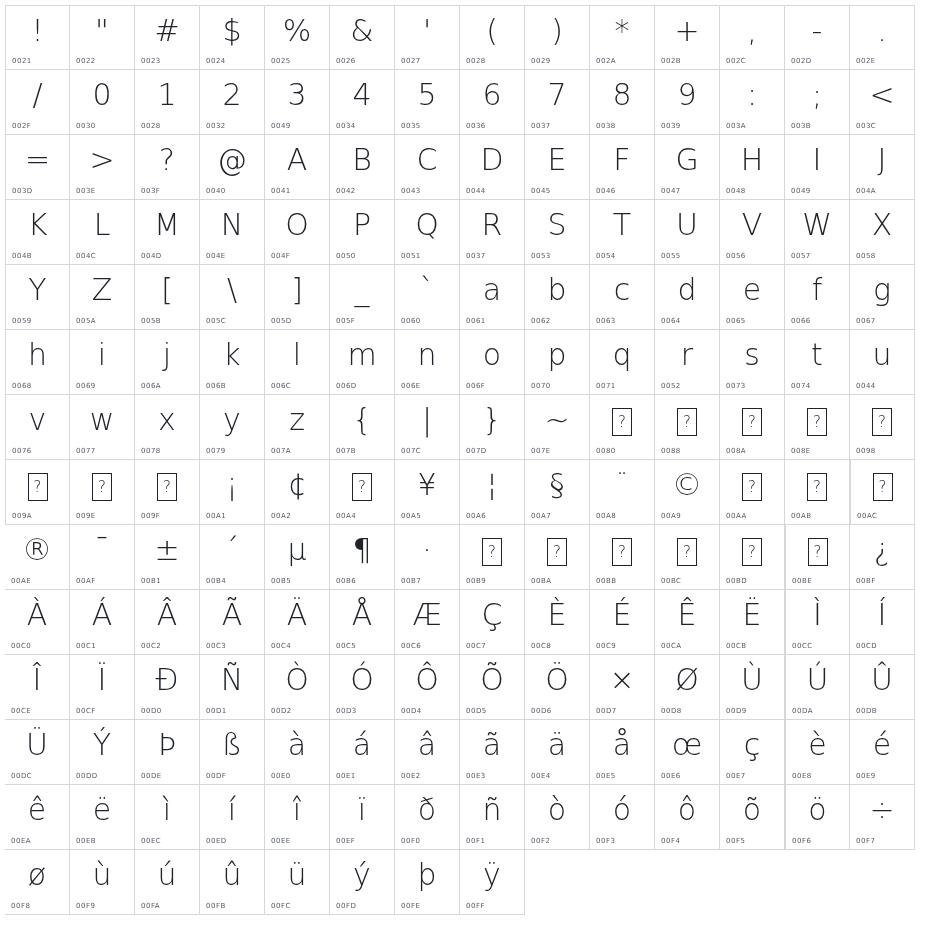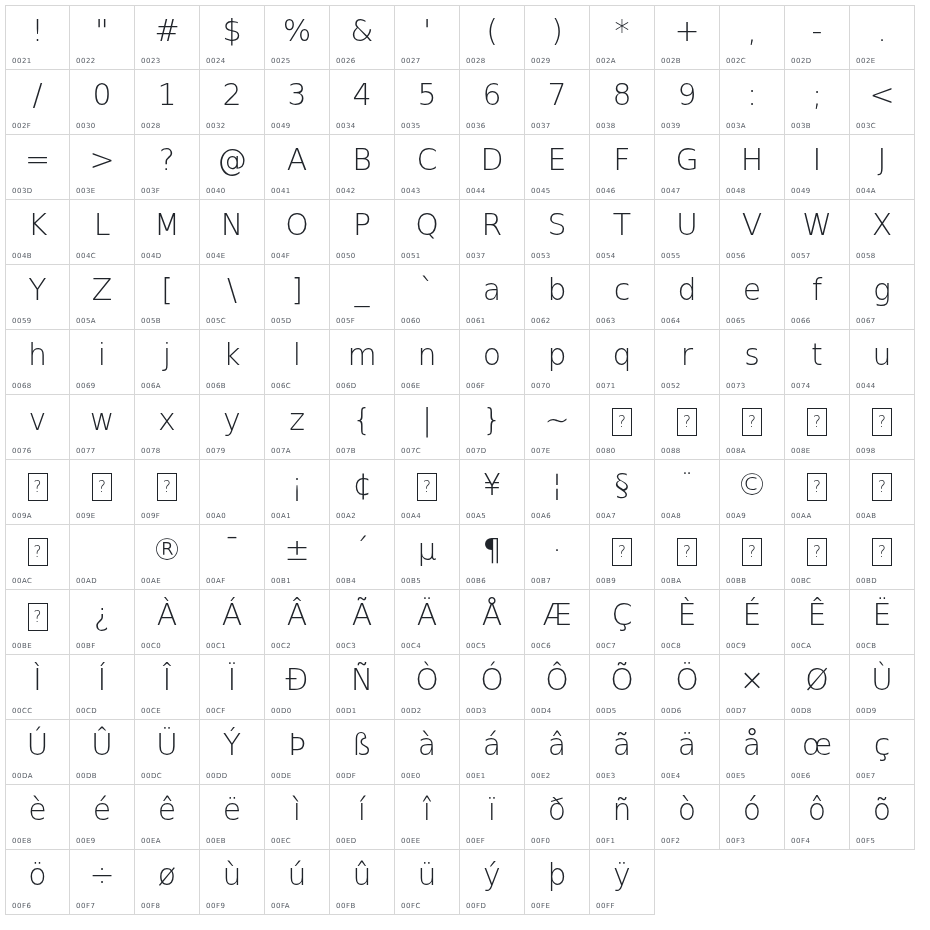--- a/index.html
+++ b/index.html
@@ -479,24 +479,20 @@
     </div>
     <div class="cell">
       <div class="glyph"><span class="notdef">?</span></div>
       <div class="code">009E</div>
     </div>
     <div class="cell">
       <div class="glyph"><span class="notdef">?</span></div>
       <div class="code">009F</div>
     </div>
     <div class="cell">
-      <div class="glyph"> </div>
-      <div class="code">00A0</div>
-    </div>
-    <div class="cell">
       <div class="glyph">¡</div>
       <div class="code">00A1</div>
     </div>
     <div class="cell">
       <div class="glyph">¢</div>
       <div class="code">00A2</div>
     </div>
     <div class="cell">
       <div class="glyph"><span class="notdef">?</span></div>
       <div class="code">00A4</div>
@@ -525,24 +521,20 @@
       <div class="glyph"><span class="notdef">?</span></div>
       <div class="code">00AA</div>
     </div>
     <div class="cell">
       <div class="glyph"><span class="notdef">?</span></div>
       <div class="code">00AB</div>
     </div>
     <div class="cell row-start">
       <div class="glyph"><span class="notdef">?</span></div>
       <div class="code">00AC</div>
-    </div>
-    <div class="cell">
-      <div class="glyph">­</div>
-      <div class="code">00AD</div>
     </div>
     <div class="cell">
       <div class="glyph">®</div>
       <div class="code">00AE</div>
     </div>
     <div class="cell">
       <div class="glyph">¯</div>
       <div class="code">00AF</div>
     </div>
     <div class="cell">

